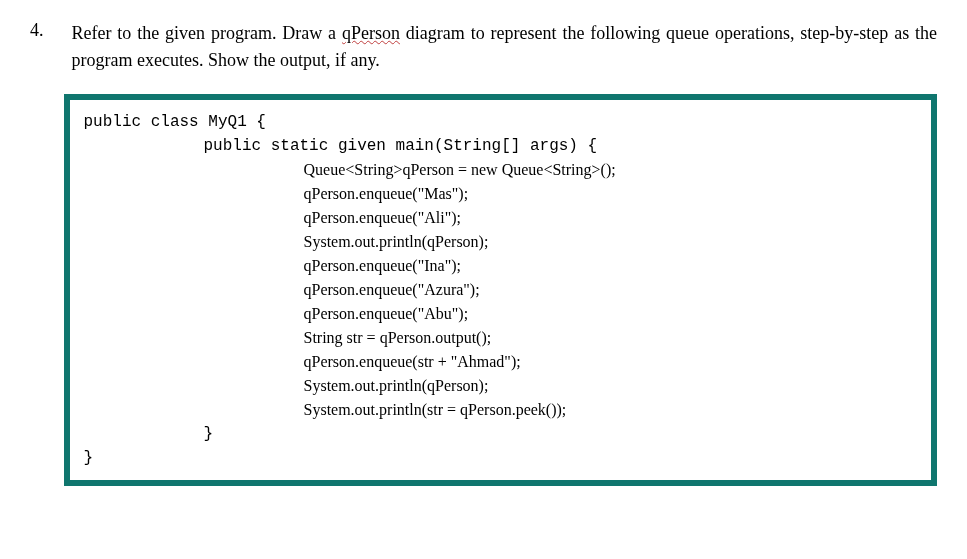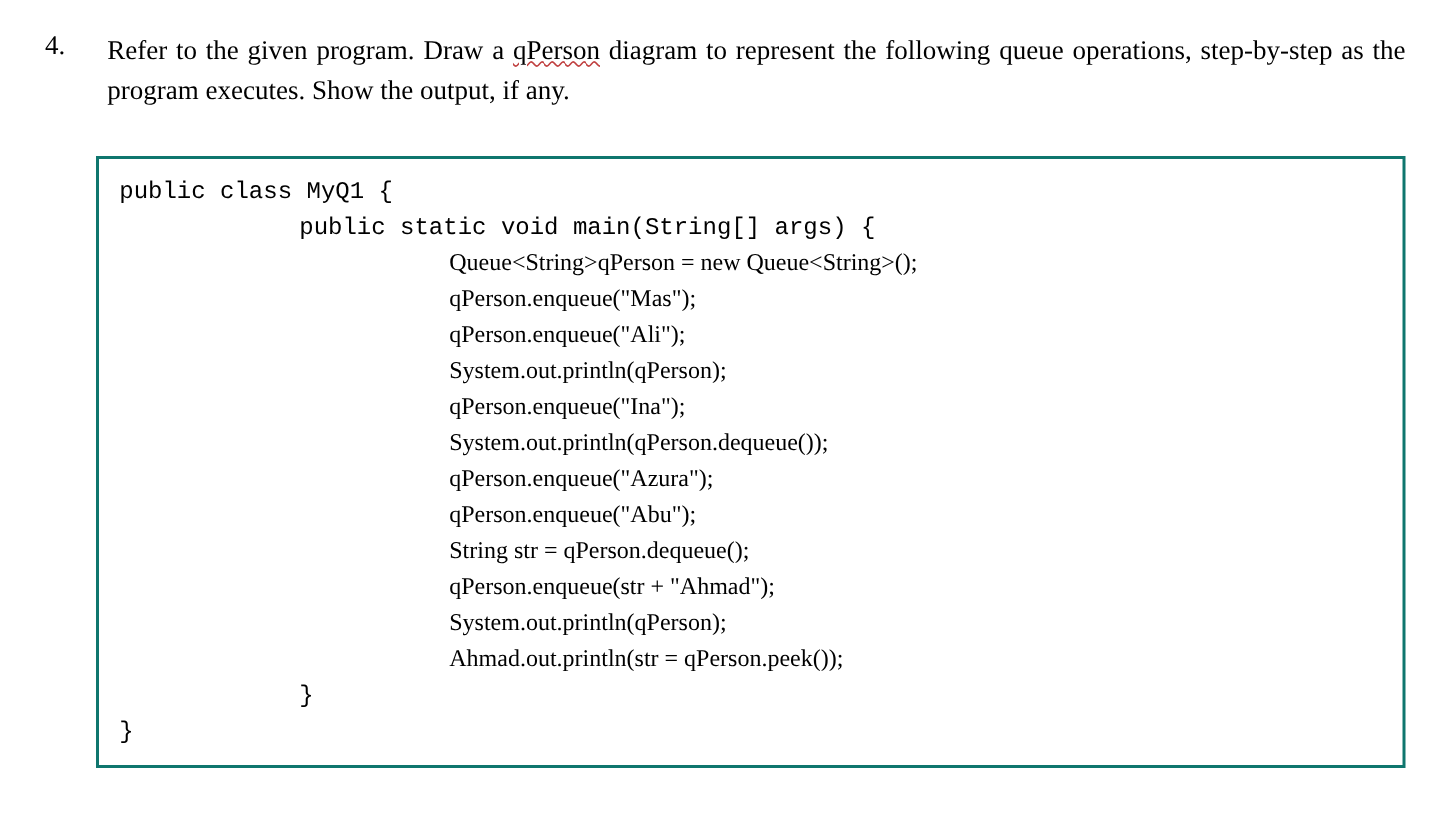--- a/index.html
+++ b/index.html
@@ -21,29 +21,29 @@
     }
     .question-number {
       flex-shrink: 0;
       font-size: 18px;
     }
     .question-content {
       flex: 1;
     }
     .question-text {
       line-height: 1.5;
-      margin-bottom: 30px;
+      margin-bottom: 20px;
       text-align: justify;
     }
     .underline-wavy {
       text-decoration: underline wavy #c04040;
       text-decoration-thickness: 1px;
     }
     .code-box {
-      border: 2px solid #0f766e;
+      border: 6px solid #0f766e;
       padding: 10px 14px;
       font-family: 'Courier New', Courier, monospace;
       font-size: 16px;
       line-height: 1.5;
       margin-left: -8px;
     }
     .code-line {
       white-space: pre;
     }
     .indent-1 {
@@ -59,30 +59,29 @@
 
 <div class="question-container">
   <div class="question-number">4.</div>
   <div class="question-content">
     <p class="question-text">
       <span>Refer to the given program. Draw a </span><span class="underline-wavy">qPerson</span><span> diagram to represent the following queue operations, step-by-step as the program executes. Show the output, if any.</span>
     </p>
     <div class="code-box">
       <div class="code-line">public class MyQ1 {</div>
       <div class="code-line"></div>
-      <div class="code-line indent-1">public static void main(String[] args) {</div>
+      <div class="code-line indent-1">public static given main(String[] args) {</div>
       <div class="code-line indent-2">Queue&lt;String&gt;qPerson = new Queue&lt;String&gt;();</div>
       <div class="code-line indent-2">qPerson.enqueue("Mas");</div>
       <div class="code-line indent-2">qPerson.enqueue("Ali");</div>
       <div class="code-line indent-2">System.out.println(qPerson);</div>
       <div class="code-line indent-2">qPerson.enqueue("Ina");</div>
-      <div class="code-line indent-2">System.out.println(qPerson.dequeue());</div>
       <div class="code-line indent-2">qPerson.enqueue("Azura");</div>
       <div class="code-line indent-2">qPerson.enqueue("Abu");</div>
-      <div class="code-line indent-2">String str = qPerson.dequeue();</div>
+      <div class="code-line indent-2">String str = qPerson.output();</div>
       <div class="code-line indent-2">qPerson.enqueue(str + "Ahmad");</div>
       <div class="code-line indent-2">System.out.println(qPerson);</div>
-      <div class="code-line indent-2">Ahmad.out.println(str = qPerson.peek());</div>
+      <div class="code-line indent-2">System.out.println(str = qPerson.peek());</div>
       <div class="code-line indent-1">}</div>
       <div class="code-line">}</div>
     </div>
   </div>
 </div>
 
 </body></html>

